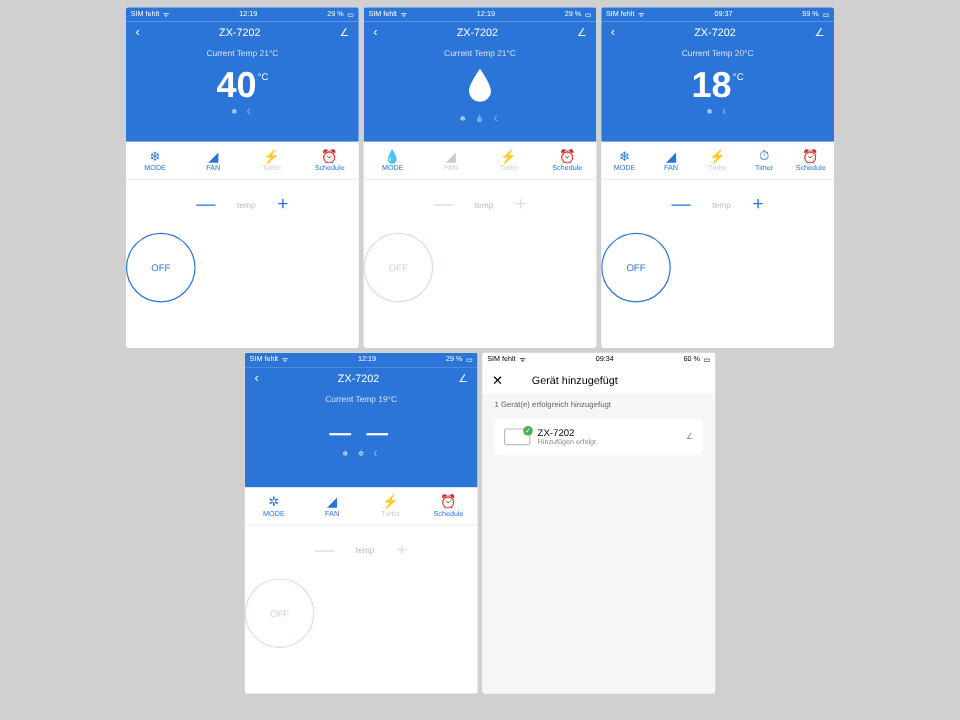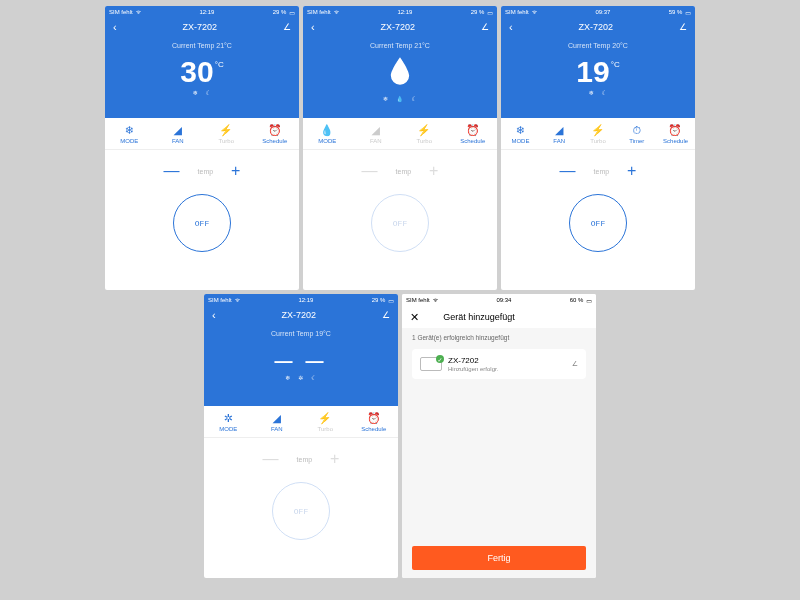--- a/index.html
+++ b/index.html
@@ -24,21 +24,21 @@
   .mode-icons { display: flex; justify-content: center; gap: 8px; font-size: 6px; opacity: 0.9; margin-top: 2px; }
   .controls { display: flex; border-bottom: 1px solid #eee; }
   .ctrl { flex: 1; display: flex; flex-direction: column; align-items: center; justify-content: center; padding: 5px 0; }
   .ctrl .icon { height: 14px; font-size: 11px; color: #2b74d8; display: flex; align-items: center; }
   .ctrl.dim .icon, .ctrl.dim .lbl { color: #ccc; }
   .ctrl .lbl { font-size: 6px; color: #2b74d8; margin-top: 1px; }
   .temp-adj { display: flex; justify-content: center; align-items: center; gap: 18px; padding: 12px 0 8px; }
   .temp-adj .sign { font-size: 16px; color: #2b74d8; font-weight: 300; }
   .temp-adj .tlbl { font-size: 7px; color: #bbb; }
   .temp-adj.dim .sign { color: #ddd; }
-  .power { display: flex; justify-content: center; margin-top: 6px; font-family: Liberation Mono, monospace; }
+  .power { display: flex; margin-top: 6px; }
   .power-btn { width: 58px; height: 58px; border: 1.5px solid #2b74d8; border-radius: 50%; display: flex; align-items: center; justify-content: center; font-size: 8px; color: #2b74d8; font-weight: 500; }
   .power-btn.dim { border-color: #d0dff5; color: #c8d6ec; }
   
   .adddev { flex: 1; background: #f6f6f6; display: flex; flex-direction: column; }
   .add-hdr { background: #fff; height: 22px; display: flex; align-items: center; padding: 0 8px; font-size: 9px; font-weight: 500; }
   .add-hdr .x { font-size: 11px; margin-right: 24px; }
   .sub { font-size: 6.5px; color: #666; padding: 6px 10px; }
   .devcard { background: #fff; margin: 2px 10px; border-radius: 4px; padding: 7px 8px; display: flex; align-items: center; gap: 6px; position: relative; }
   .devicon { width: 22px; height: 14px; border: 1px solid #bbb; border-radius: 2px; position: relative; }
   .check { width: 8px; height: 8px; background: #4caf50; border-radius: 50%; color: #fff; font-size: 6px; display: flex; align-items: center; justify-content: center; position: absolute; top: -3px; right: -3px; }
@@ -69,21 +69,21 @@
           </div>
       </div>
       <div class="header">
         <div class="header-top">
           <span class="chev">‹</span>
           <span class="dev-name">ZX-7202</span>
           <span class="pencil">∠</span>
         </div>
         <div class="cur-temp">Current Temp 21°C</div>
         <div class="big-temp">
-          <span class="num">30</span>
+          <span class="num">40</span>
           <span class="unit">°C</span>
         </div>
         <div class="mode-icons">
           <span>❄</span>
           <span>☾</span>
         </div>
       </div>
       <div class="controls">
         <div class="ctrl">
             <span class="icon">❄</span>
@@ -181,21 +181,21 @@
           </div>
       </div>
       <div class="header">
         <div class="header-top">
           <span class="chev">‹</span>
           <span class="dev-name">ZX-7202</span>
           <span class="pencil">∠</span>
         </div>
         <div class="cur-temp">Current Temp 20°C</div>
         <div class="big-temp">
-          <span class="num">19</span>
+          <span class="num">18</span>
           <span class="unit">°C</span>
         </div>
         <div class="mode-icons">
           <span>❄</span>
           <span>☾</span>
         </div>
       </div>
       <div class="controls">
         <div class="ctrl">
             <span class="icon">❄</span>
@@ -307,18 +307,17 @@
           <div class="devicon">
             <div class="check">✓</div>
           </div>
           <div class="devinfo">
             <div class="n">ZX-7202</div>
             <div class="s">Hinzufügen erfolgr.</div>
           </div>
           <span class="edit">∠</span>
         </div>
         <div class="spacer"></div>
-        <div class="done-btn">Fertig</div>
       </div>
     </div>
 
   </div>
 </div>
 
 </body></html>

